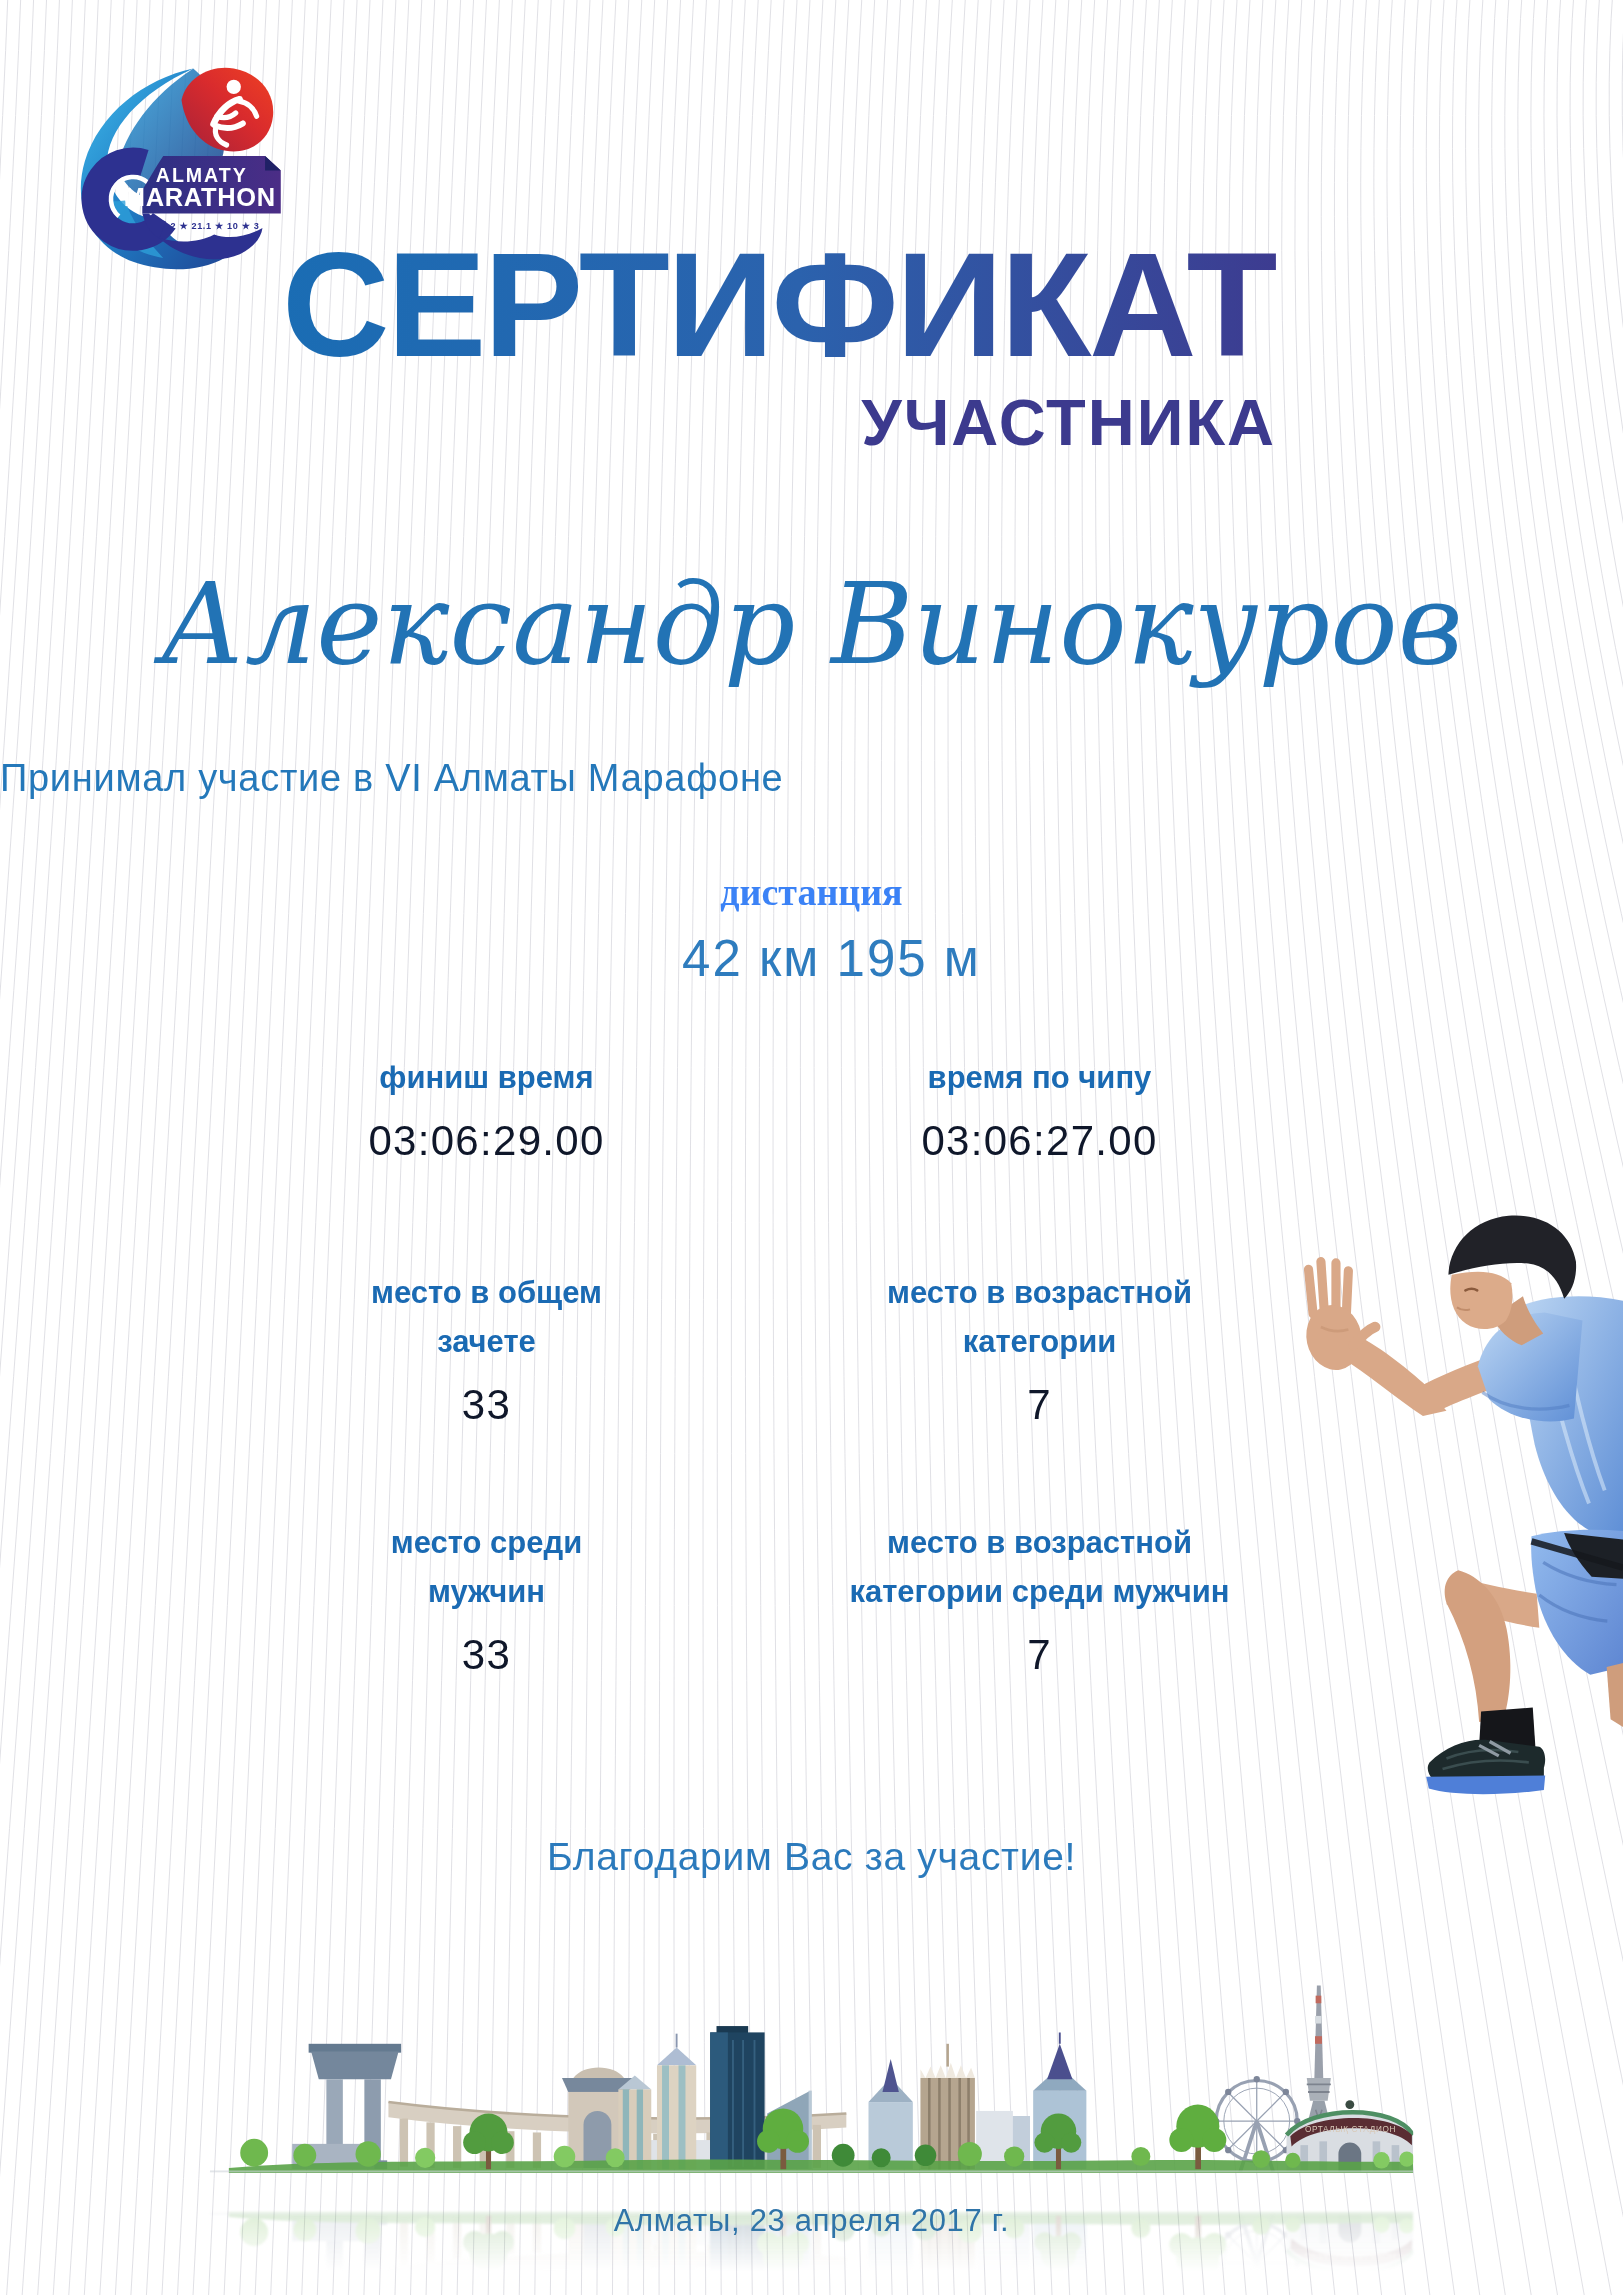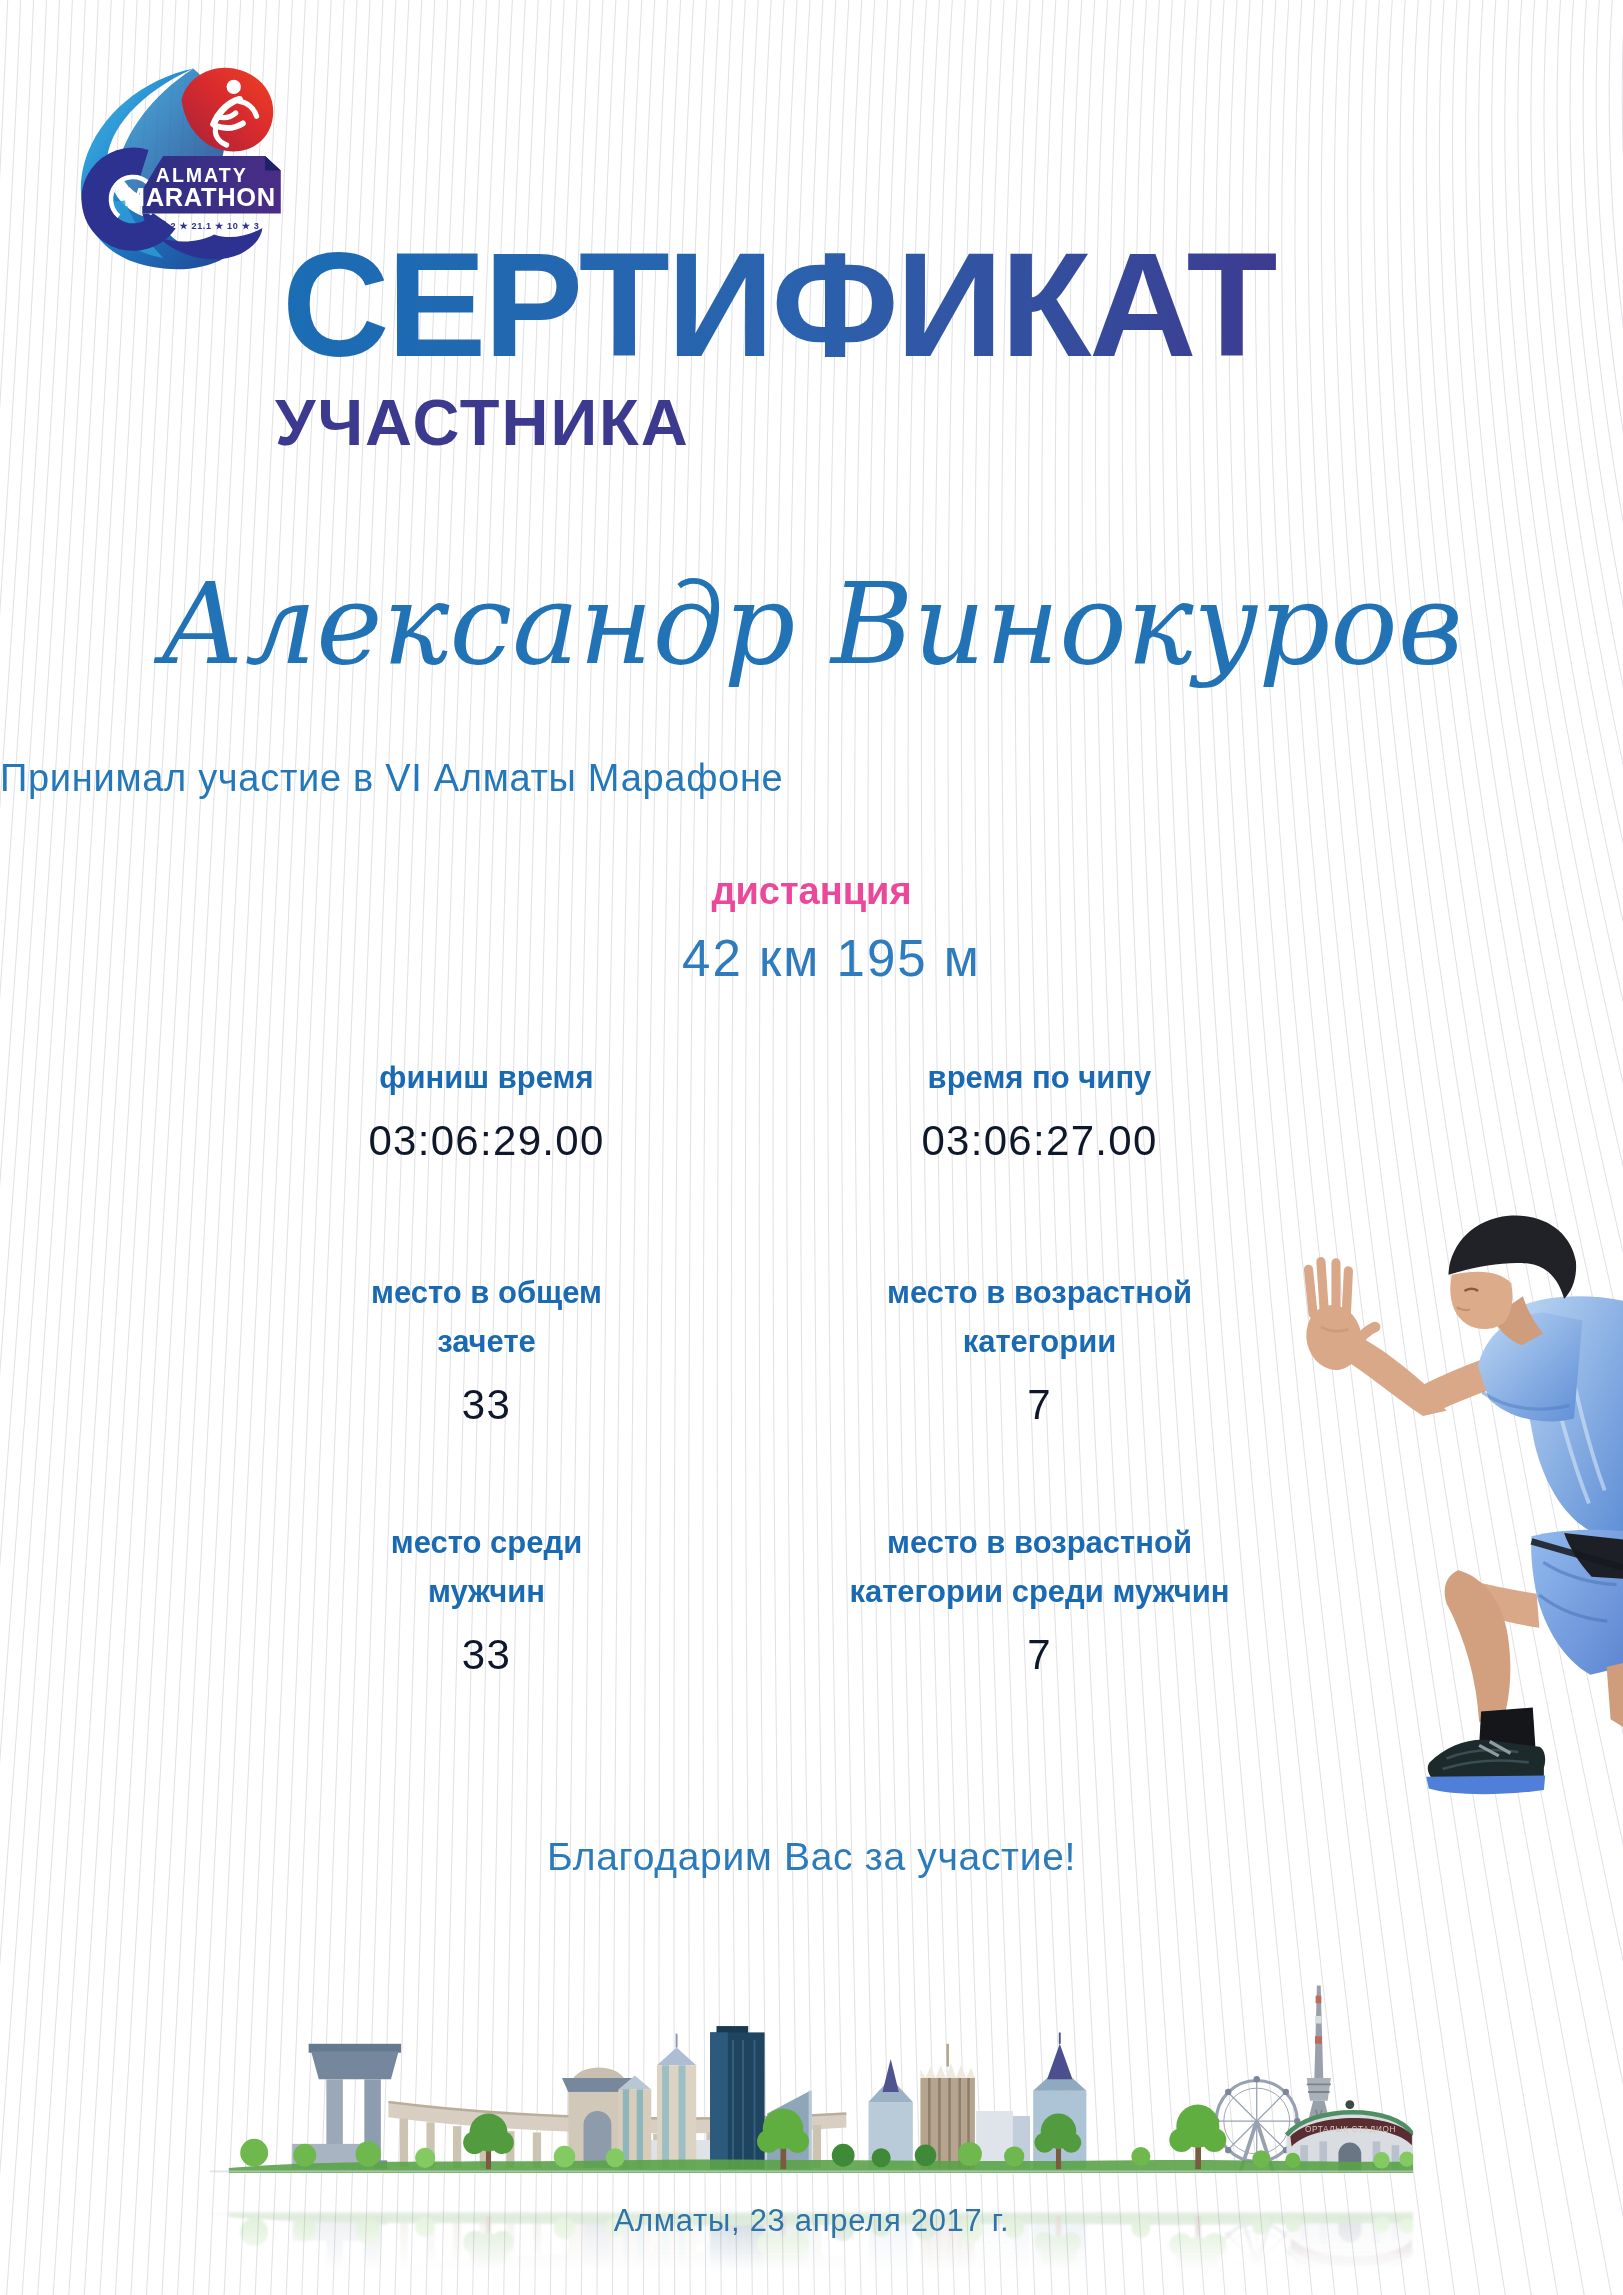--- a/index.html
+++ b/index.html
@@ -8,30 +8,30 @@
   .abs{position:absolute;}
   #bg-lines{position:absolute;left:0;top:0;width:1623px;height:2295px;z-index:0;}
   
   .logo{left:65px;top:62px;width:216px;height:209px;z-index:3;}
   
   .title{left:275px;top:230px;width:1007px;text-align:center;z-index:2;
          font-size:149px;font-weight:800;letter-spacing:-2.6px;line-height:1;
          background:linear-gradient(90deg,#1a6db4 0%,#2b62ad 52%,#3d3b90 100%);
          -webkit-background-clip:text;background-clip:text;color:transparent;
          white-space:nowrap;}
-  .subtitle{left:275px;top:390px;width:1001px;text-align:left;z-index:2;
+  .subtitle{left:275px;top:390px;width:1001px;text-align:right;z-index:2;
             font-size:65px;font-weight:800;letter-spacing:2px;color:#3c3a8e;
             line-height:1;white-space:nowrap;}
   .name{left:0;top:557px;width:1623px;text-align:center;z-index:2;
         font-family:"DejaVu Serif",serif;font-style:italic;font-weight:400;
         font-size:112px;color:#2273b5;line-height:1.2;white-space:nowrap;}
   .event-line{left:0;top:757px;width:1623px;text-align:left;z-index:2;
         font-size:38px;color:#2478ba;letter-spacing:0.7px;}
   .distance-label{left:0;top:870px;width:1623px;text-align:center;z-index:2;
-        font-size:38px;font-weight:700;color:#ec4899;}
+        font-size:38px;font-weight:700;color:#3b82f6;font-family:Liberation Serif, serif;}
   .distance-value{left:0;top:929px;width:1623px;text-align:center;z-index:2;
         font-size:51px;color:#2e7cbe;letter-spacing:2px;padding-left:20px;}
   
   .cell{z-index:2;text-align:center;}
   .cell .lbl{font-size:31px;font-weight:700;color:#1a6ab3;line-height:1.58;
              white-space:pre-line;}
   .cell .val{font-size:42px;color:#0f172a;letter-spacing:1.3px;margin-top:14px;}
   .col-l{left:333px;width:307px;}
   .col-r{left:837px;width:405px;}
   .row-1{top:1054px;}

